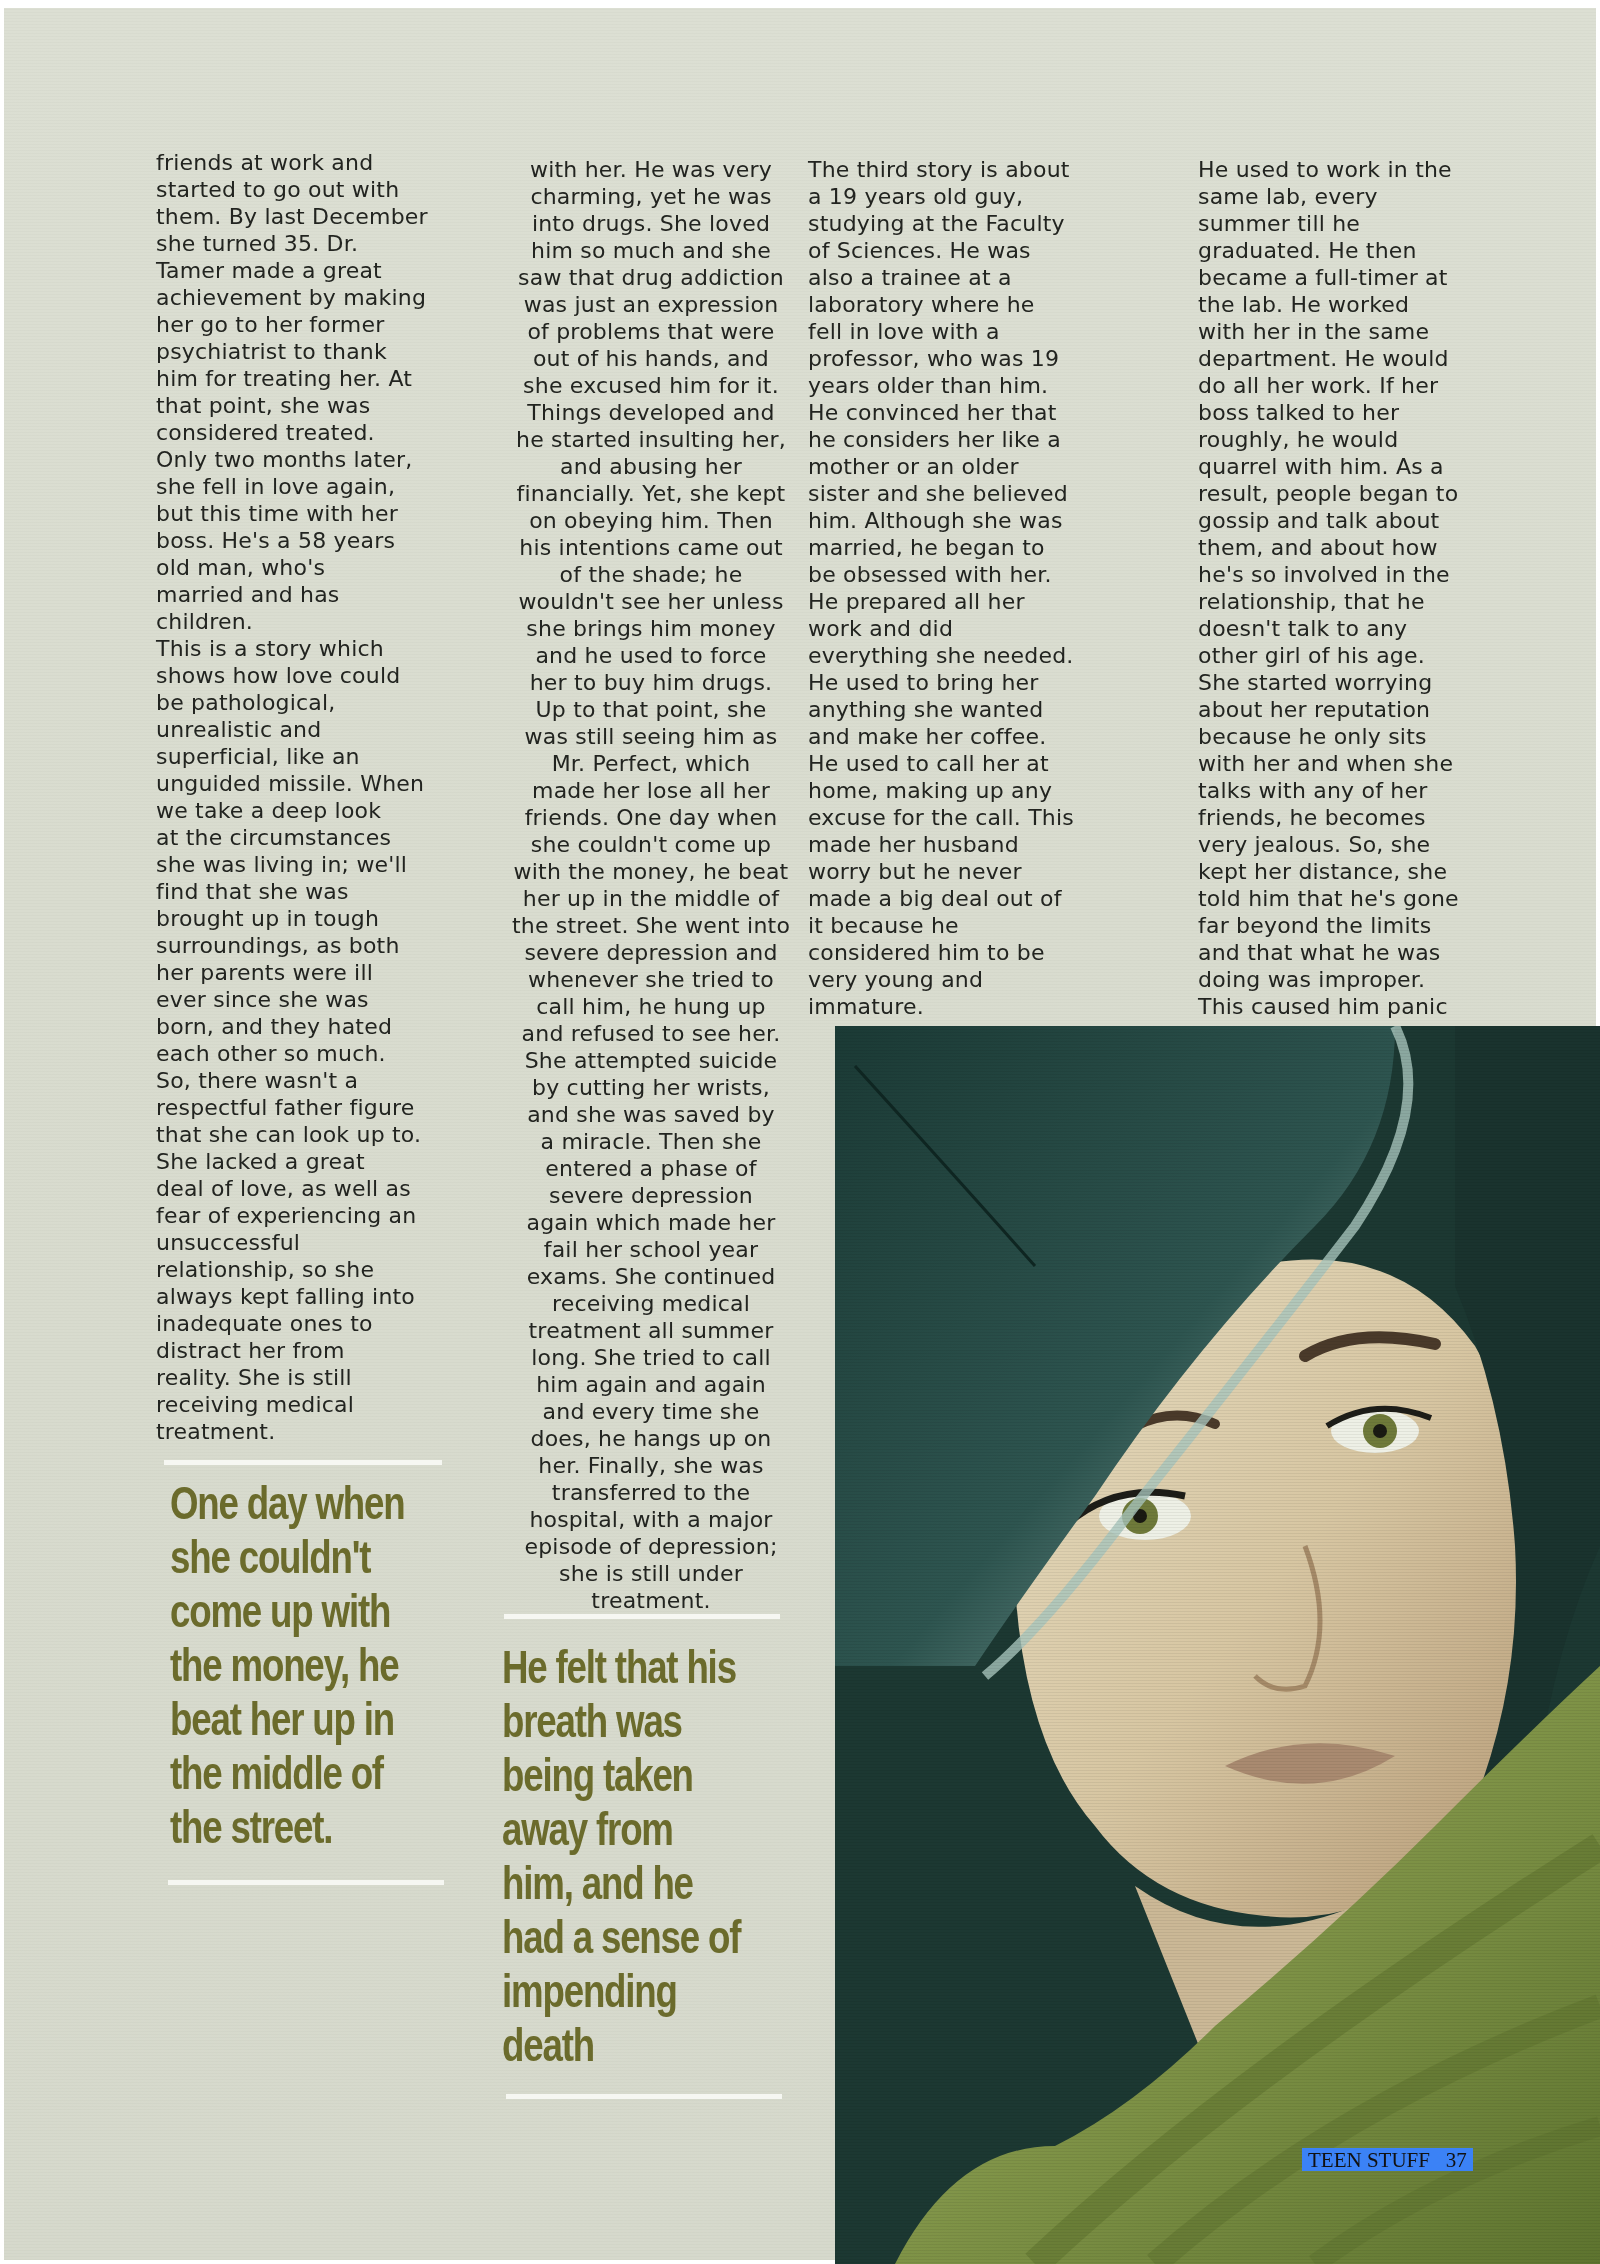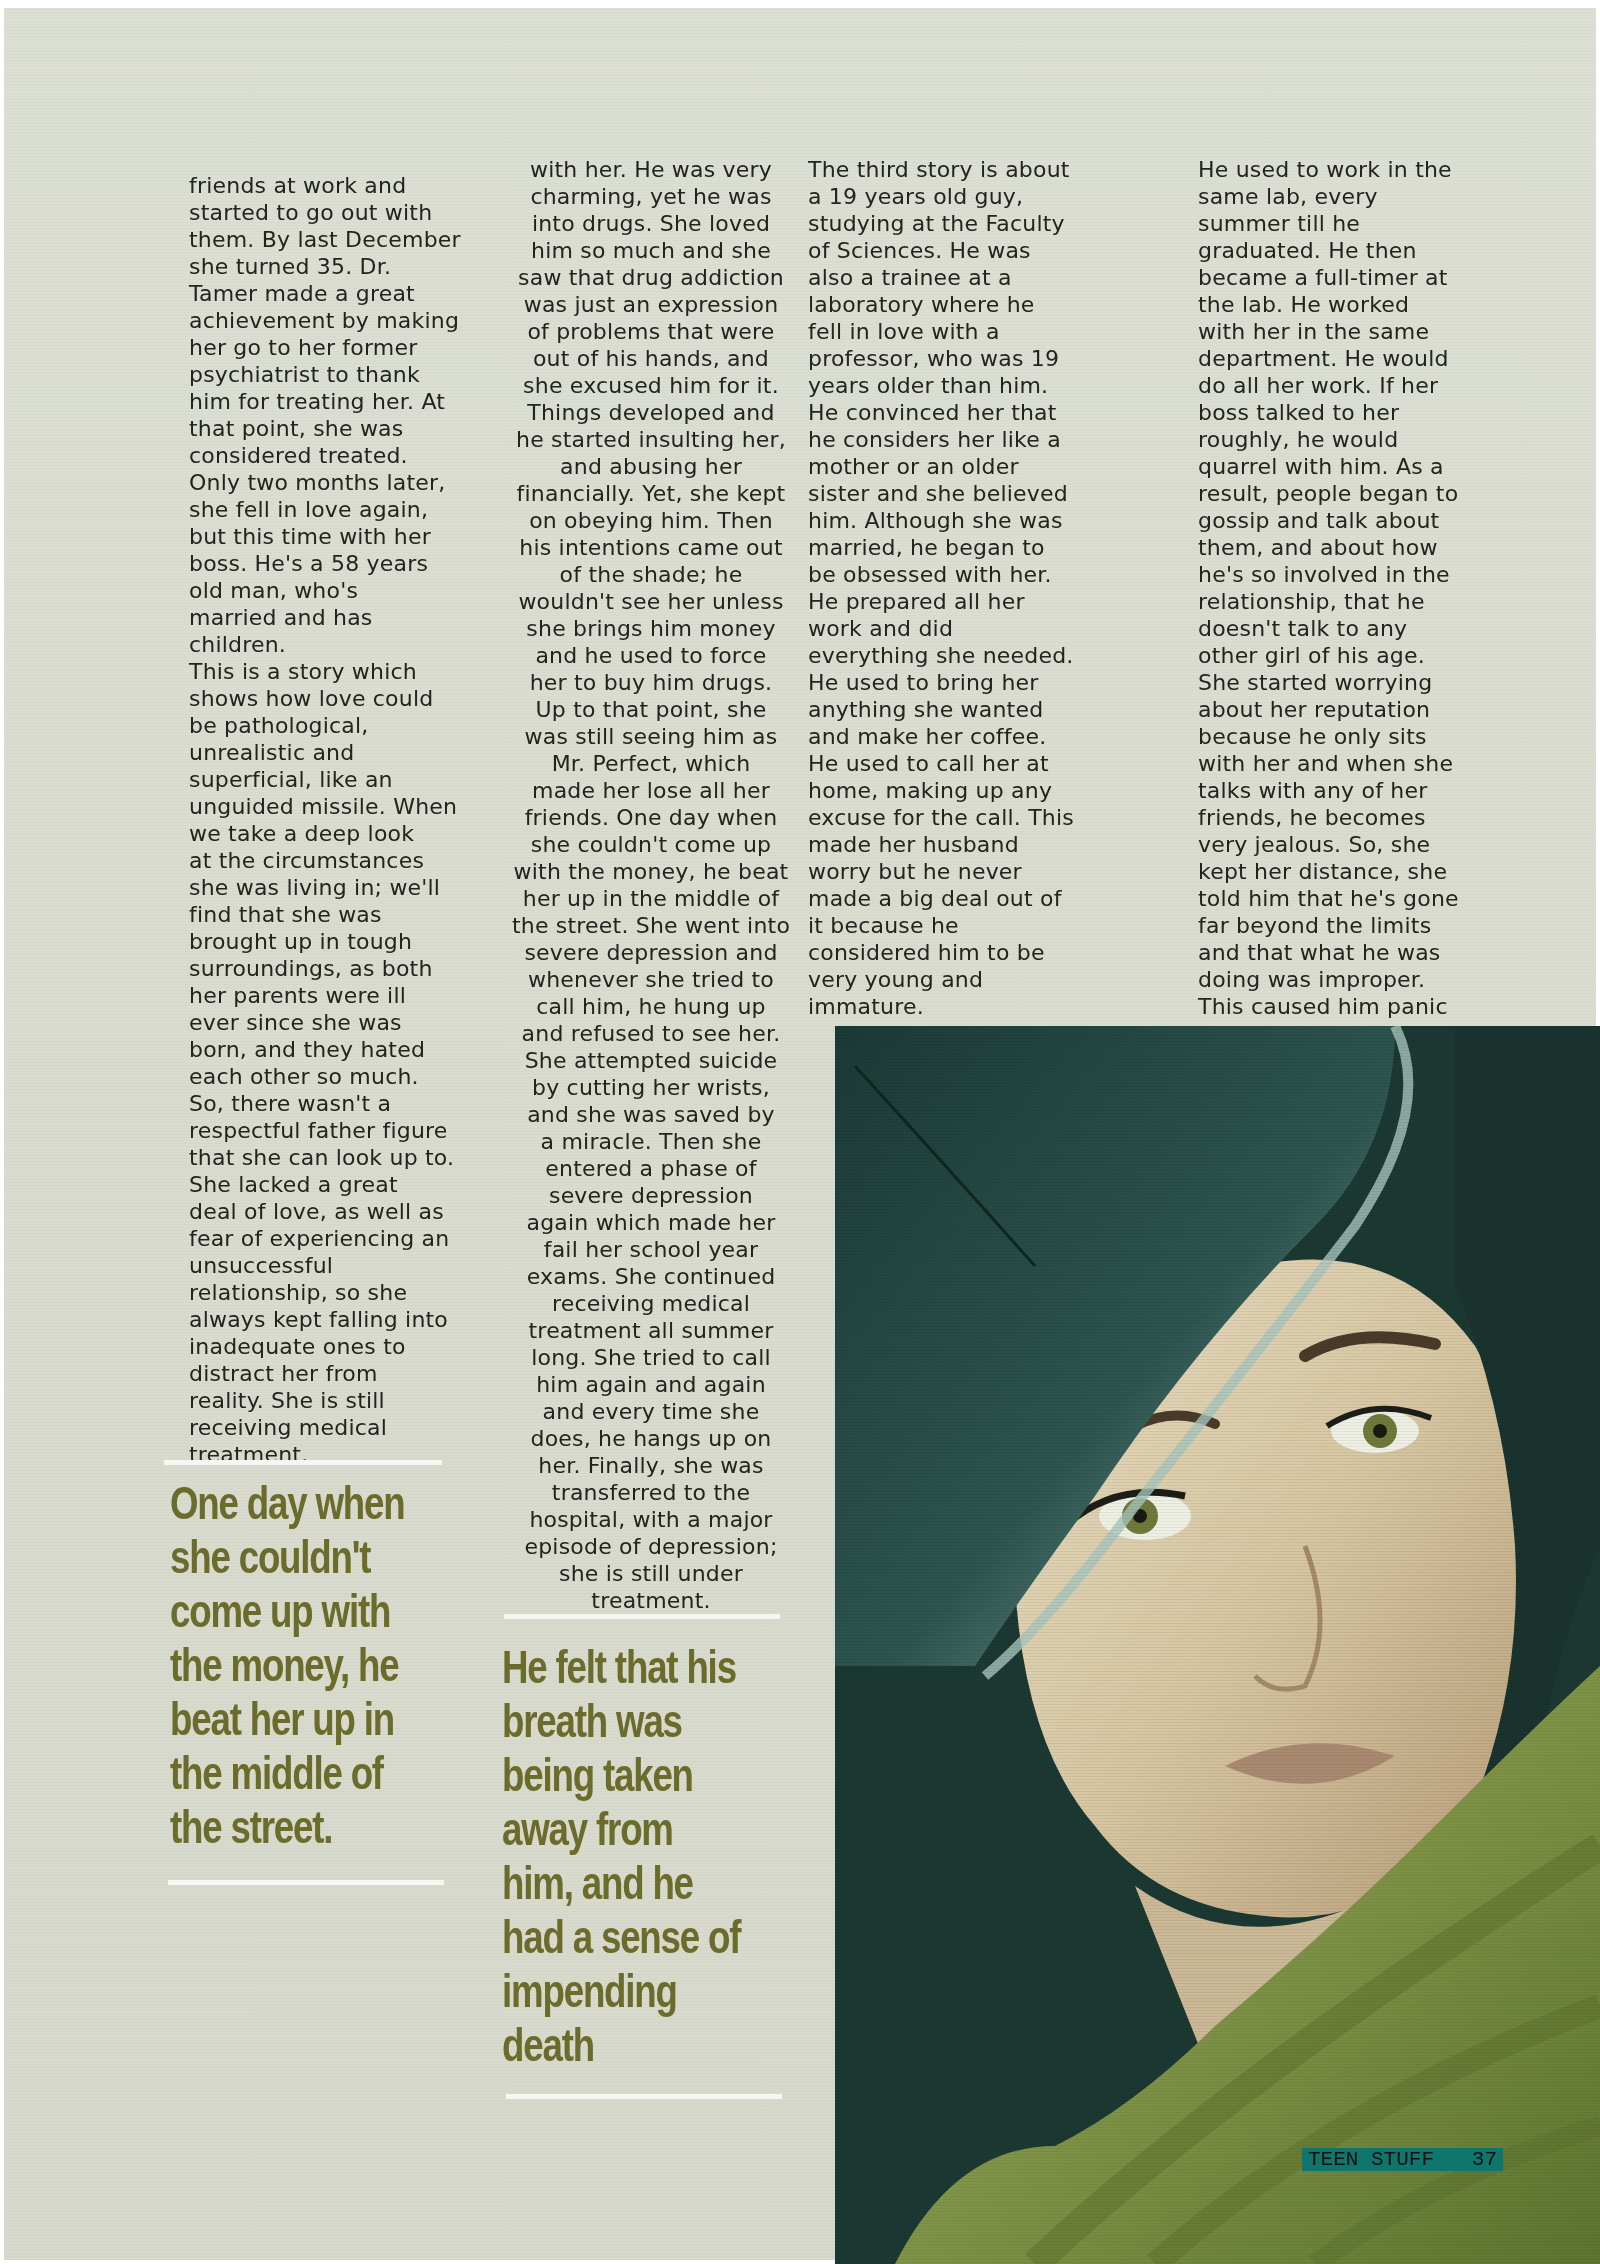--- a/index.html
+++ b/index.html
@@ -19,21 +19,21 @@
     }
     .col {
       position: absolute;
       color: #222420;
       font-family: "DejaVu Sans", sans-serif;
       font-size: 22px;
       line-height: 27px;
       letter-spacing: 0.2px;
       white-space: pre-line;
     }
-    .col-1 { left: 152px; top: 164px; width: 310px; margin-left: 33px; }
+    .col-1 { left: 152px; top: 141px; width: 310px; }
     .col-2 { left: 492px; top: 148px; width: 310px; text-align: center; }
     .col-3 { left: 804px; top: 148px; width: 310px; }
     .col-4 { left: 1166px; top: 148px; width: 320px; margin-left: 28px; }
     .rule {
       position: absolute;
       height: 5px;
       background: #f6f7f2;
     }
     .pull {
       position: absolute;
@@ -55,23 +55,23 @@
       left: 835px; top: 1026px;
       width: 765px; height: 1238px;
       overflow: hidden;
       background: #1f3a33;
     }
     .photo svg { display: block; }
 
     .folio {
       position: absolute;
       left: 1302px; top: 2148px;
-      background: #0f766e;
+      background: #3b82f6;
       color: #111;
-      font-family: Liberation Mono, monospace;
+      font-family: Liberation Serif, serif;
       font-size: 21px;
       line-height: 22px;
       padding: 1px 6px 0 6px;
       white-space: pre;
     }
   </style>
 </head>
 <body>
 
 <div class="page">

